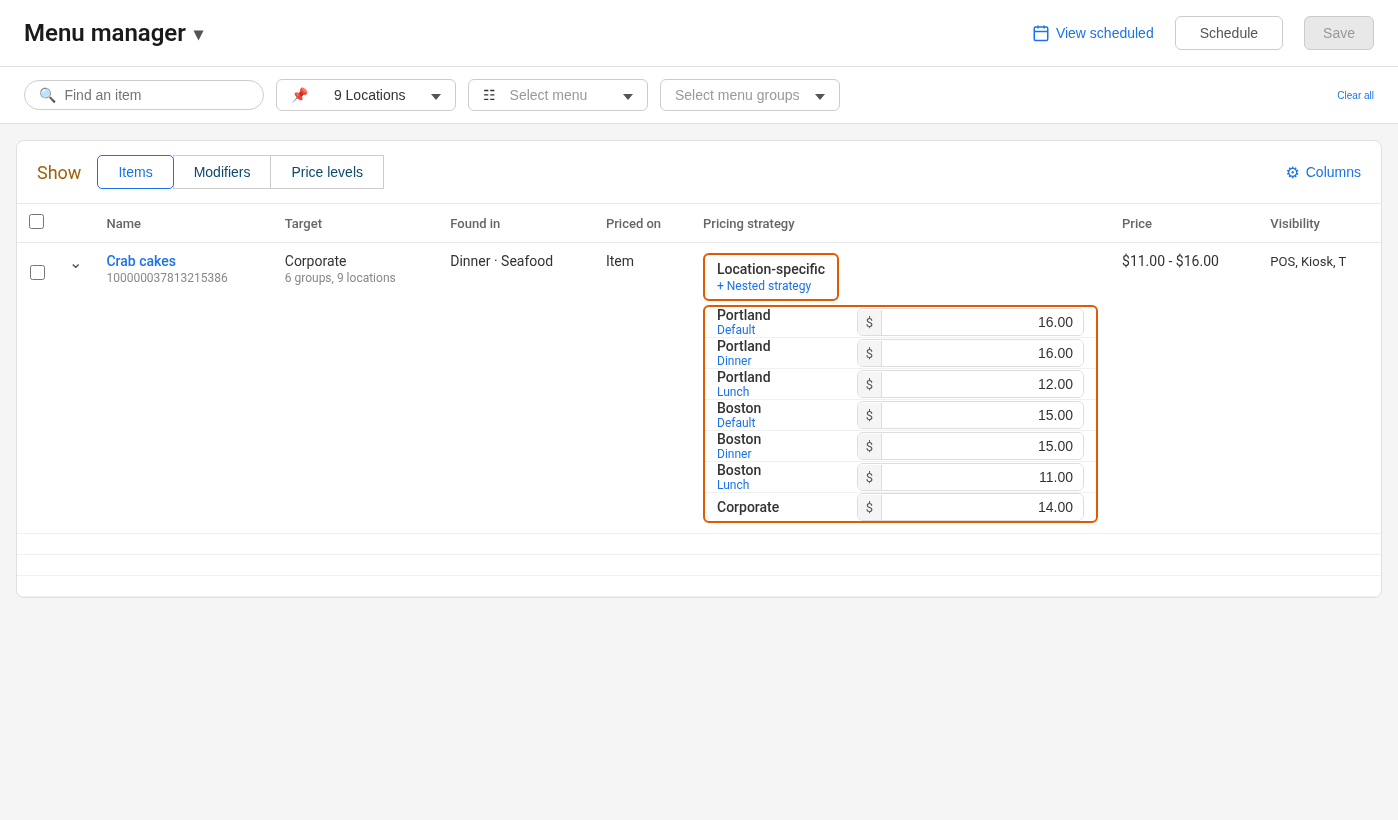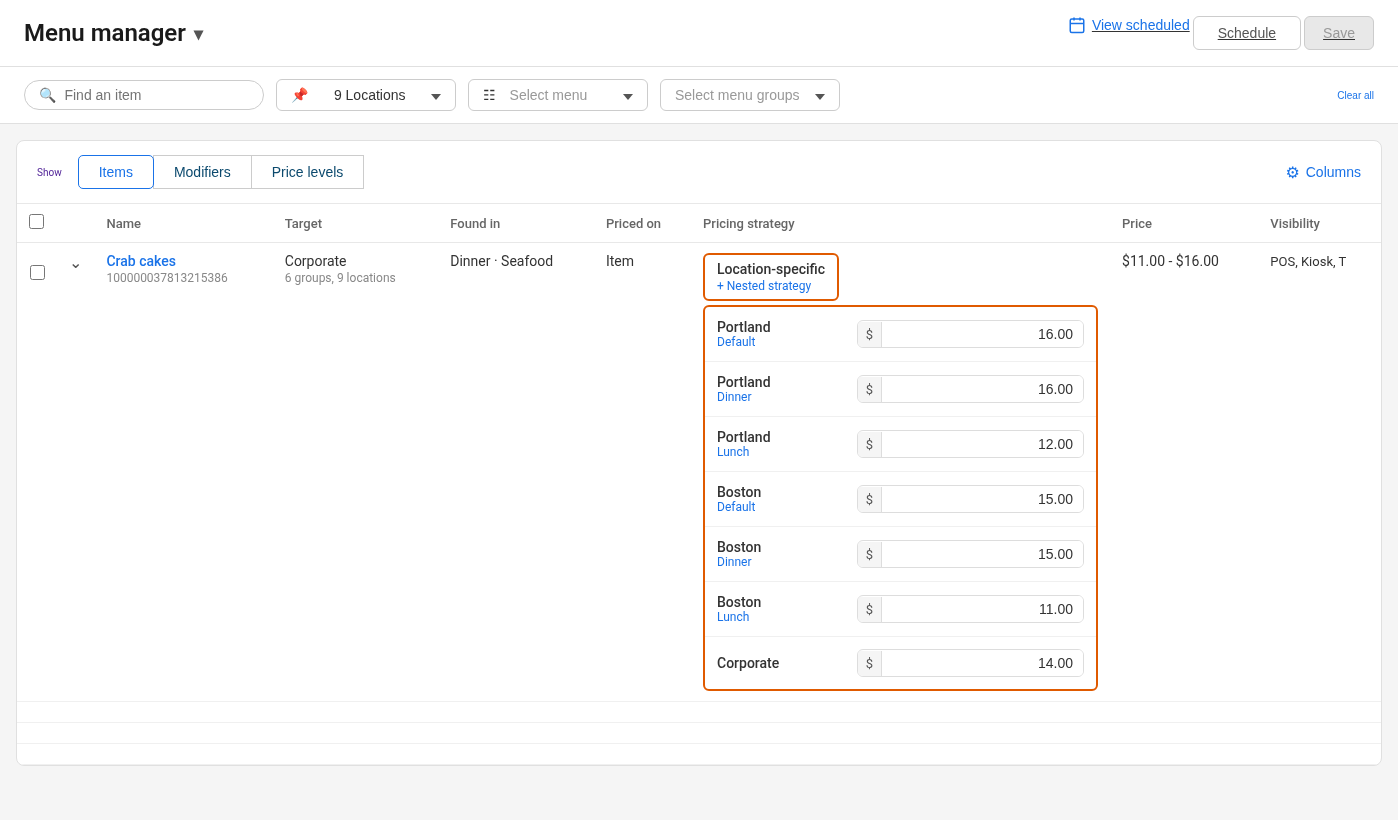--- a/index.html
+++ b/index.html
@@ -1,36 +1,36 @@
 <!DOCTYPE html>
 <html><head>
   <meta charset="utf-8">
   <style>
     * { box-sizing: border-box; margin: 0; padding: 0; }
     body { font-family: -apple-system, BlinkMacSystemFont, 'Segoe UI', Roboto, sans-serif; background: #f5f5f5; color: #333; font-size: 14px; }
     
     .app-header { background: #fff; padding: 16px 24px; display: flex; align-items: center; justify-content: space-between; border-bottom: 1px solid #e0e0e0; }
     .app-title { font-size: 24px; font-weight: 600; color: #1a1a1a; display: flex; align-items: center; gap: 8px; }
     .app-title-arrow { color: #555; font-size: 18px; }
-    .header-actions { display: flex; align-items: flex-start; gap: 3px; text-decoration: underline; }
+    .header-actions { display: flex; align-items: center; gap: 21px; }
     .view-scheduled-btn { color: #1a73e8; background: none; border: none; cursor: pointer; display: flex; align-items: center; gap: 6px; font-size: 14px; font-weight: 500; }
     .schedule-btn { background: #fff; border: 1px solid #ccc; border-radius: 6px; padding: 8px 24px; font-size: 14px; color: #555; cursor: pointer; }
     .save-btn { background: #e8e8e8; border: 1px solid #ccc; border-radius: 6px; padding: 8px 18px; font-size: 14px; color: #999; cursor: pointer; }
     
     .filter-bar { background: #fff; padding: 12px 24px; display: flex; align-items: center; gap: 12px; border-bottom: 1px solid #e0e0e0; }
     .search-input-wrap { display: flex; align-items: center; border: 1px solid #ccc; border-radius: 20px; padding: 6px 14px; gap: 8px; min-width: 240px; background: #fff; }
     .search-input-wrap input { border: none; outline: none; font-size: 14px; color: #999; background: transparent; width: 100%; }
     .dropdown-btn { display: flex; align-items: center; gap: 8px; border: 1px solid #ccc; border-radius: 6px; padding: 7px 14px; background: #fff; cursor: pointer; font-size: 14px; color: #333; min-width: 180px; justify-content: space-between; }
     .clear-all-btn { color: #1a73e8; background: none; border: none; cursor: pointer; font-size: 10px; font-weight: 500; margin-left: auto; }
     
     .main-content { padding: 16px; }
     .card { background: #fff; border-radius: 8px; border: 1px solid #e0e0e0; overflow: hidden; }
     
     .show-bar { display: flex; align-items: center; padding: 14px 20px; border-bottom: 1px solid #e8e8e8; gap: 0; }
-    .show-label { font-size: 10px; color: #4c1d95; margin-right: 16px; }
+    .show-label { font-size: 18px; color: #a16207; margin-right: 16px; }
     .tab-btn { padding: 8px 20px; border: 1px solid #ccc; background: #fff; cursor: pointer; font-size: 14px; color: #0c4a6e; }
     .tab-btn:first-of-type { border-radius: 6px 0 0 6px; }
     .tab-btn:last-of-type { border-radius: 0 6px 6px 0; }
     .tab-btn.active { border-color: #1a73e8; color: #1a73e8; background: #fff; border-radius: 5px; z-index: 1; }
     .tab-btn:not(:first-of-type) { margin-left: -1px; }
     .tab-btn.active + .tab-btn { border-left-color: #ccc; }
     .columns-btn { margin-left: auto; display: flex; align-items: center; gap: 6px; color: #1a73e8; background: none; border: none; cursor: pointer; font-size: 14px; font-weight: 500; }
     
     .table { width: 100%; border-collapse: collapse; }
     .table th { padding: 10px 12px; text-align: left; font-size: 13px; color: #666; font-weight: 500; border-bottom: 1px solid #e8e8e8; white-space: nowrap; }
@@ -43,21 +43,21 @@
     .target-name { font-size: 14px; color: #333; }
     .target-sub { font-size: 12px; color: #888; margin-top: 2px; }
     .strategy-badge { border: 2px solid #e05a00; border-radius: 6px; padding: 6px 12px; display: inline-block; }
     .strategy-name { font-size: 14px; color: #333; font-weight: 500; }
     .strategy-sub { font-size: 12px; color: #1a73e8; margin-top: 2px; }
     
     .price-range { font-size: 14px; color: #333; }
     .visibility-text { font-size: 13px; color: #333; }
     
     .location-rows-wrap { border: 2px solid #e05a00; border-radius: 6px; overflow: hidden; margin-top: 4px; }
-    .location-row { display: flex; align-items: center; justify-content: space-between; padding: 12px 12px; border-bottom: 1px solid #f0f0f0; }
+    .location-row { display: flex; align-items: center; justify-content: space-between; padding: 0 12px; border-bottom: 1px solid #f0f0f0; }
     .location-row:last-child { border-bottom: none; }
     .loc-name { font-size: 14px; color: #333; font-weight: 500; }
     .loc-sub { font-size: 12px; color: #1a73e8; }
     .price-input-wrap { display: flex; align-items: center; border: 1px solid #ddd; border-radius: 6px; overflow: hidden; }
     .price-dollar { padding: 5px 8px; background: #f5f5f5; border-right: 1px solid #ddd; font-size: 13px; color: #555; }
     .price-value { padding: 5px 10px; font-size: 14px; color: #333; min-width: 60px; text-align: right; background: #fff; border: none; outline: none; }
     
     .row-spacer td { height: 8px; border-bottom: 1px solid #f0f0f0; }
 
     .chevron-down { display: inline-block; width: 0; height: 0; border-left: 5px solid transparent; border-right: 5px solid transparent; border-top: 6px solid #555; }

